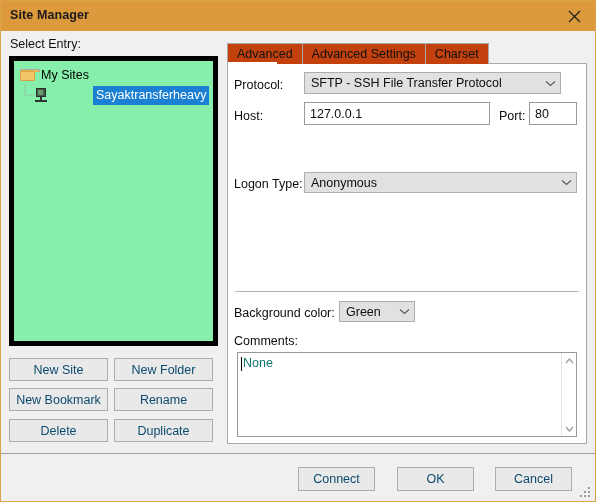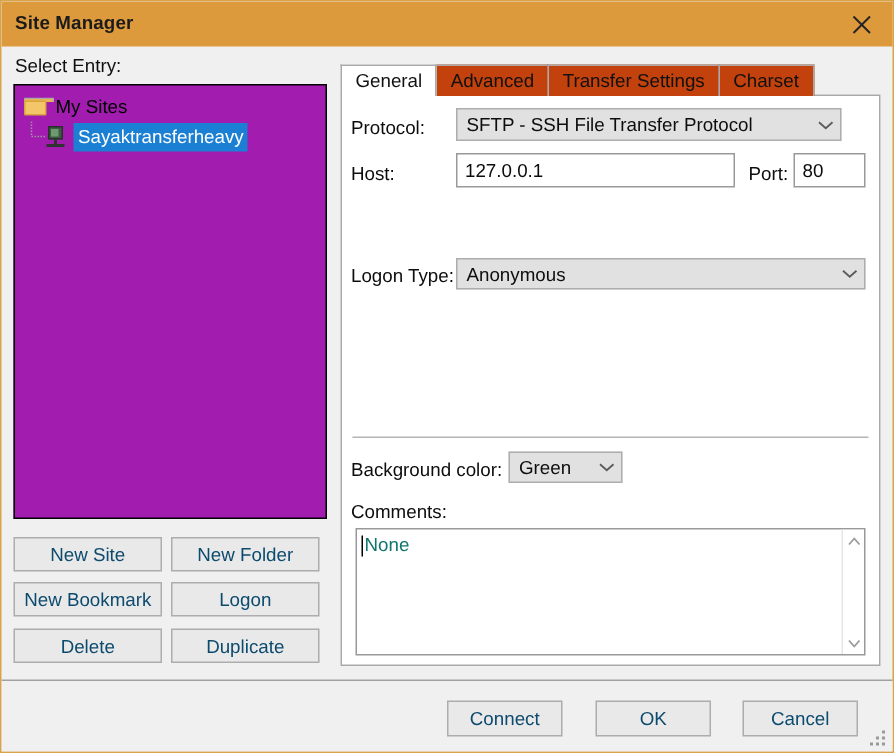--- a/index.html
+++ b/index.html
@@ -55,34 +55,34 @@
   .select-entry-label {
     position: absolute;
     left: 9px; top: 36px;
     font-size: 12.5px;
     color: #101010;
   }
   .tree-box {
     position: absolute;
     left: 8px; top: 55px;
     width: 209px; height: 290px;
-    background: #a21caf;
-    border: 1px solid #000000;
+    background: #86efac;
+    border: 5px solid #000000;
     box-sizing: border-box;
     overflow: hidden;
     text-align: right;
   }
   .tree-node {
     position: relative;
     display: flex;
     align-items: center;
     height: 20px;
     padding-left: 6px;
   }
-  .tree-node.child { padding-left: 20px; }
+  .tree-node.child { padding-left: 20px; gap: 40px; }
   .folder-icon {
     width: 16px; height: 14px;
     margin-right: 5px;
     flex: 0 0 auto;
     position: relative;
   }
   .folder-icon .tab {
     position: absolute;
     left: 0; top: 1px;
     width: 6px; height: 3px;
@@ -370,28 +370,27 @@
           <span class="neck"></span>
           <span class="base"></span>
       </span>
       <span class="tree-label selected">Sayaktransferheavy</span>
     </div>
   </div>
 
   <button class="btn left-btn" id="btn-new-site">New Site</button>
   <button class="btn left-btn" id="btn-new-folder">New Folder</button>
   <button class="btn left-btn" id="btn-new-bookmark">New Bookmark</button>
-  <button class="btn left-btn" id="btn-rename">Logon</button>
+  <button class="btn left-btn" id="btn-rename">Rename</button>
   <button class="btn left-btn" id="btn-duplicate">Duplicate</button>
   <button class="btn left-btn" id="btn-delete">Delete</button>
 
   <div class="tabstrip">
-    <div class="tab active">General</div>
     <div class="tab">Advanced</div>
-    <div class="tab">Transfer Settings</div>
+    <div class="tab">Advanced Settings</div>
     <div class="tab">Charset</div>
   </div>
 
   <div class="tabpanel"></div>
   <div class="tabpanel-mask"></div>
 
   <div class="fld-label" style="left:233px; top:77px;">Protocol:</div>
   <div class="combo" style="left:303px; top:71px; width:257px; height:22px;">
     <span class="txt">SFTP - SSH File Transfer Protocol</span>
     <span class="arrow">

